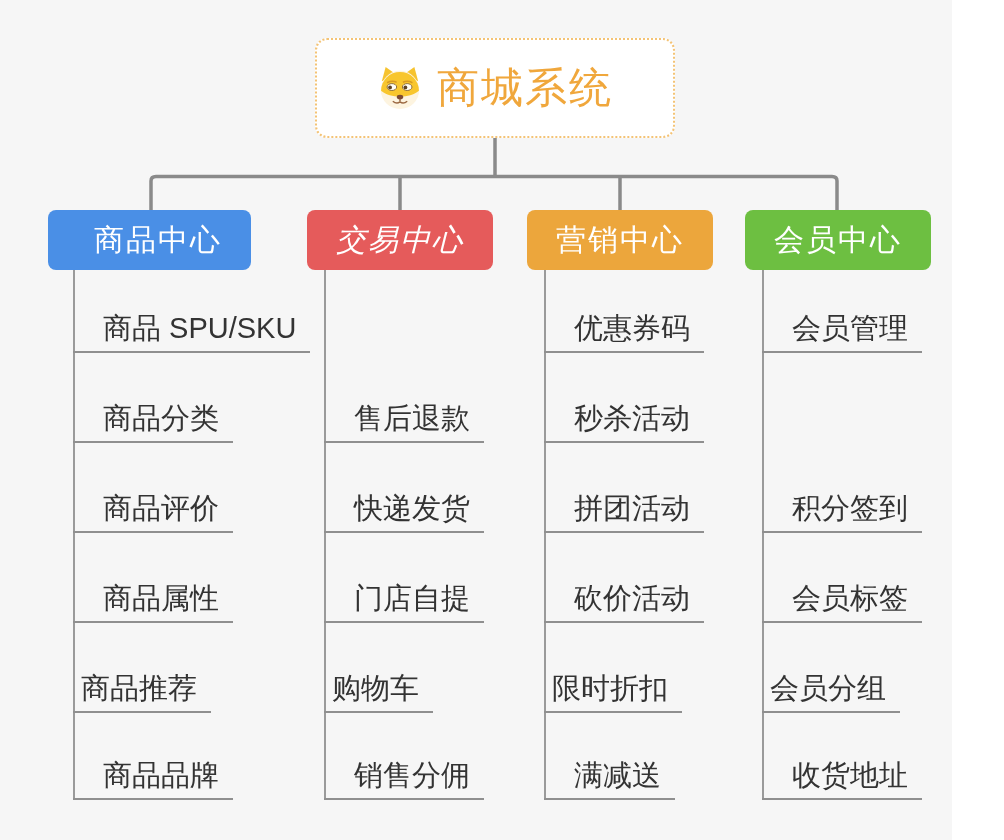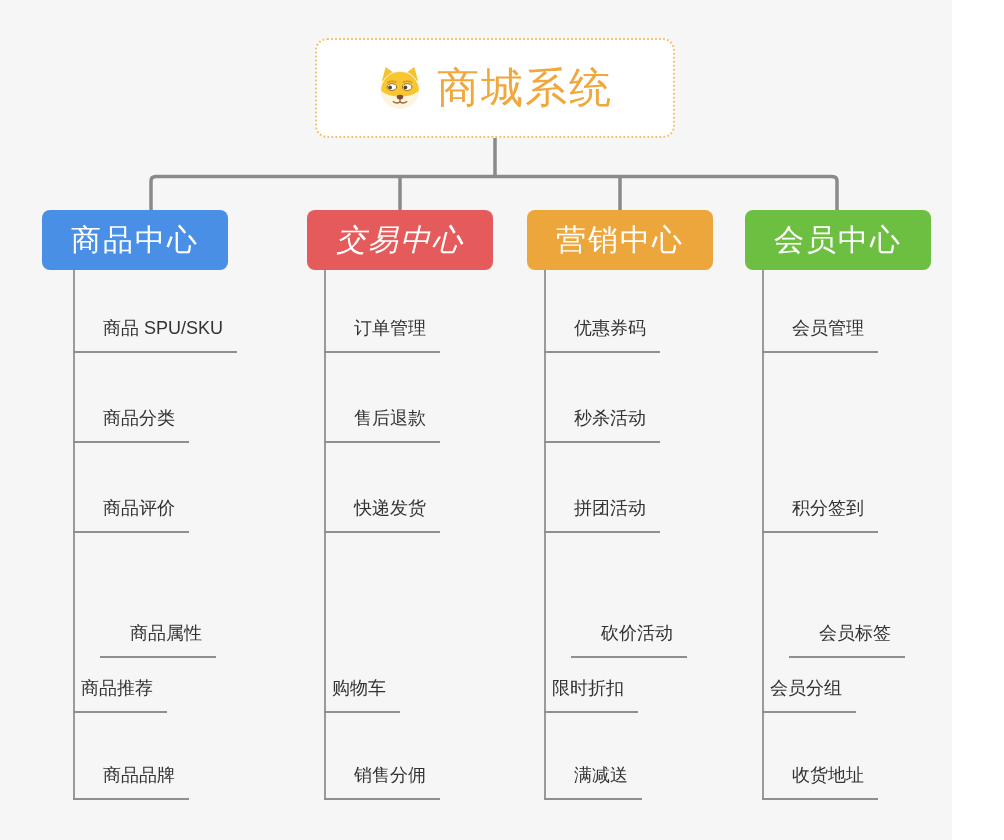--- a/index.html
+++ b/index.html
@@ -23,36 +23,36 @@
   }
   .root-title{font-size:42px;letter-spacing:2px;color:#f0a73c;}
 
   
   .branch{
     position:absolute;top:210px;width:186px;height:60px;
     border-radius:8px;
     display:flex;align-items:center;justify-content:center;
     color:#ffffff;font-size:30px;letter-spacing:2px;
   }
-  .branch.b0{left:42px;}
+  .branch.b0{left:48px;padding-left:17px;}
   .branch.b1{left:307px;}
   .branch.b2{left:527px;}
   .branch.b3{left:745px;}
 
   
   .leaf{
     position:absolute;
     padding:0 14px 8px 30px;
     border-bottom:2px solid #8f8f8f;
-    font-size:18px;line-height:30px;color:#333333;
+    font-size:29px;line-height:30px;color:#333333;
     white-space:nowrap;
   }
   .c0{left:73px;} .c1{left:324px;} .c2{left:544px;} .c3{left:762px;}
   .r0{top:313px;} .r1{top:403px;} .r2{top:493px;}
-  .r3{top:618px;margin-left:27px;} .r4{top:673px;padding-left:8px;} .r5{top:760px;}
+  .r3{top:583px;} .r4{top:673px;padding-left:8px;} .r5{top:760px;}
 </style>
 </head>
 <body>
 
 <div class="stage">
 
   <svg class="lines" width="1004" height="840">
 
     <path d="M495,136 V176" stroke="#8a8a8a" stroke-width="3.5" fill="none"></path>
 
@@ -101,23 +101,23 @@
     <span>会员中心</span>
   </div>
 
   <div class="leaf c0 r0">商品 SPU/SKU</div>
   <div class="leaf c0 r1">商品分类</div>
   <div class="leaf c0 r2">商品评价</div>
   <div class="leaf c0 r3">商品属性</div>
   <div class="leaf c0 r4">商品推荐</div>
   <div class="leaf c0 r5">商品品牌</div>
 
-  <div class="leaf c1 r0">订单管理</div>
   <div class="leaf c1 r1">售后退款</div>
   <div class="leaf c1 r2">快递发货</div>
+  <div class="leaf c1 r3">门店自提</div>
   <div class="leaf c1 r4">购物车</div>
   <div class="leaf c1 r5">销售分佣</div>
 
   <div class="leaf c2 r0">优惠券码</div>
   <div class="leaf c2 r1">秒杀活动</div>
   <div class="leaf c2 r2">拼团活动</div>
   <div class="leaf c2 r3">砍价活动</div>
   <div class="leaf c2 r4">限时折扣</div>
   <div class="leaf c2 r5">满减送</div>
 

